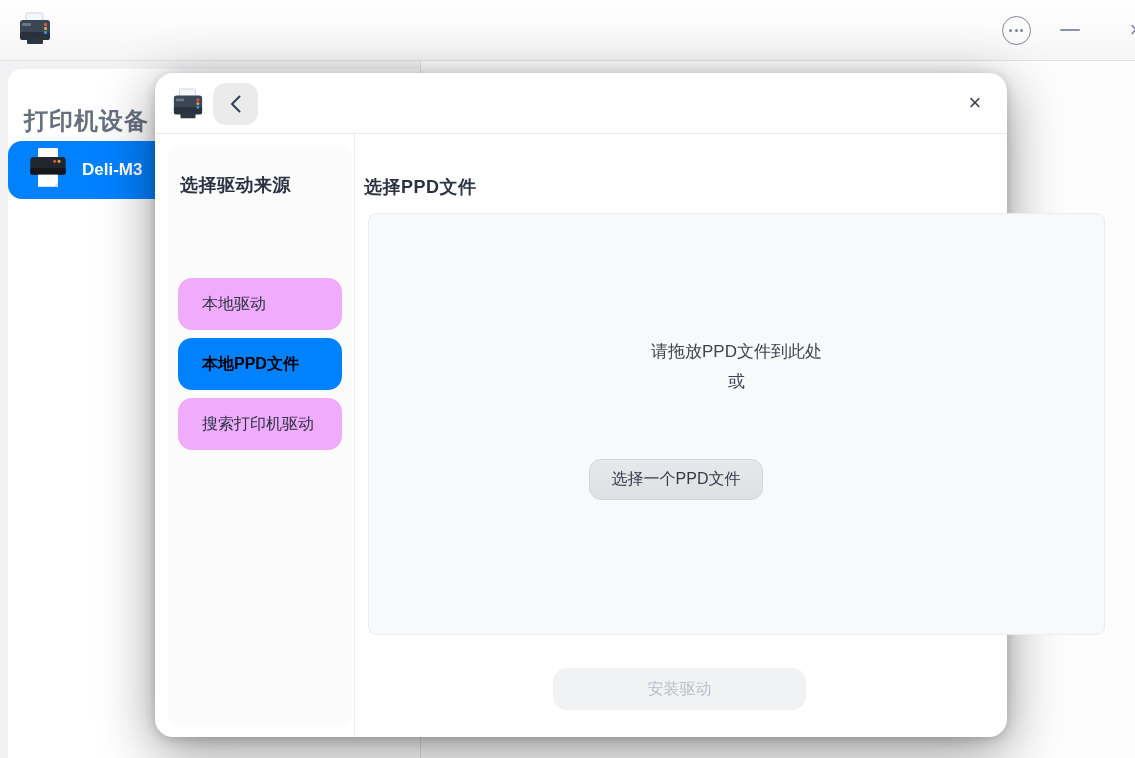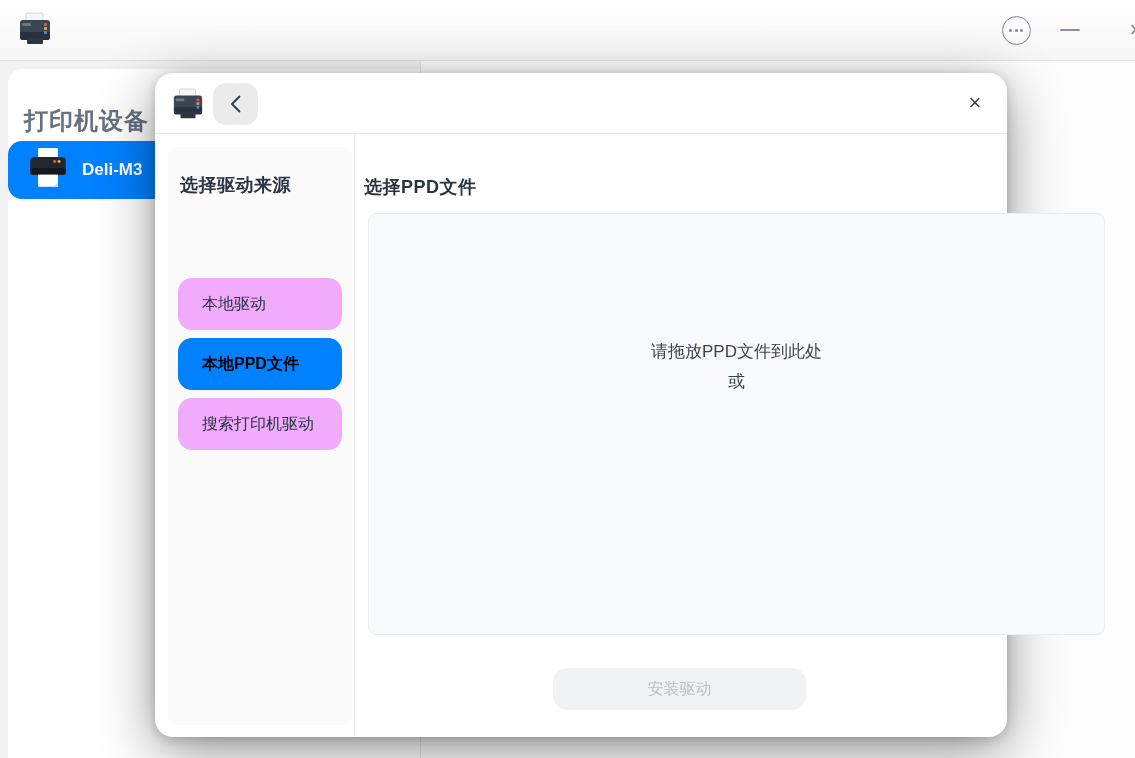--- a/index.html
+++ b/index.html
@@ -193,17 +193,20 @@
   <div class="drv-item drv-3" style="left:23px;top:325px;">
     <span>搜索打印机驱动</span>
   </div>
 
   <div class="modal-vdiv"></div>
 
   <div class="dlg-content-title">选择PPD文件</div>
   <div class="dropzone">
     <div class="dz-line1">请拖放PPD文件到此处</div>
     <div class="dz-line2">或</div>
+    <div class="choose-btn">
+      <span>选择一个PPD文件</span>
+    </div>
   </div>
   <button class="install-btn" disabled="">
     <span>安装驱动</span>
   </button>
 </div>
 
 </body></html>

